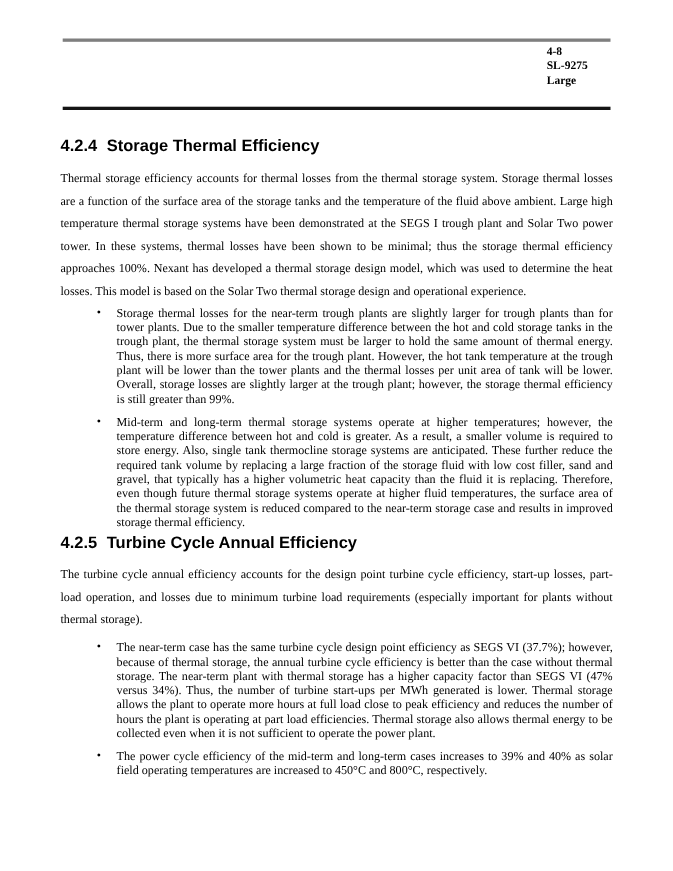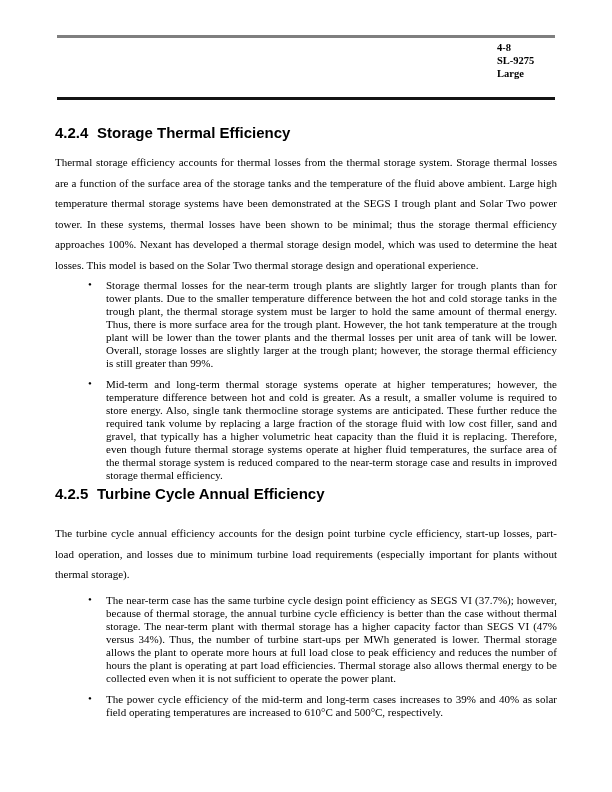--- a/index.html
+++ b/index.html
@@ -47,21 +47,21 @@
   }
   #sec1-heading { margin-top: 126px; }
   #sec2-heading { margin-top: 5px; }
   .section-num { display: inline-block; min-width: 42px; }
   p.intro {
     margin: 12px 0 0 0;
     font-size: 11px;
     line-height: 20.5px;
     text-align: justify;
   }
-  #sec2-intro { margin-top: 22px; }
+  #sec2-intro { margin-top: 11px; }
   .bullet-list { margin: 0; padding: 0; }
   .bullet {
     position: relative;
     padding-left: 51px;
     margin-top: 8px;
     font-size: 11px;
     line-height: 13px;
     text-align: justify;
   }
   #bullet-1 { margin-top: 4px; }
@@ -112,18 +112,18 @@
 
     <p class="intro" id="sec2-intro">The turbine cycle annual efficiency accounts for the design point turbine cycle efficiency, start-up losses, part-load operation, and losses due to minimum turbine load requirements (especially important for plants without thermal storage).</p>
 
     <div class="bullet-list">
       <div class="bullet" id="bullet-3">
         <span class="marker">•</span>
         <span>The near-term case has the same turbine cycle design point efficiency as SEGS VI (37.7%); however, because of thermal storage, the annual turbine cycle efficiency is better than the case without thermal storage. The near-term plant with thermal storage has a higher capacity factor than SEGS VI (47% versus 34%). Thus, the number of turbine start-ups per MWh generated is lower. Thermal storage allows the plant to operate more hours at full load close to peak efficiency and reduces the number of hours the plant is operating at part load efficiencies. Thermal storage also allows thermal energy to be collected even when it is not sufficient to operate the power plant.</span>
       </div>
       <div class="bullet" id="bullet-4">
         <span class="marker">•</span>
-        <span>The power cycle efficiency of the mid-term and long-term cases increases to 39% and 40% as solar field operating temperatures are increased to 610°C and 500°C, respectively.</span>
+        <span>The power cycle efficiency of the mid-term and long-term cases increases to 39% and 40% as solar field operating temperatures are increased to 450°C and 800°C, respectively.</span>
       </div>
     </div>
 
   </div>
 </div>
 
 </body></html>

